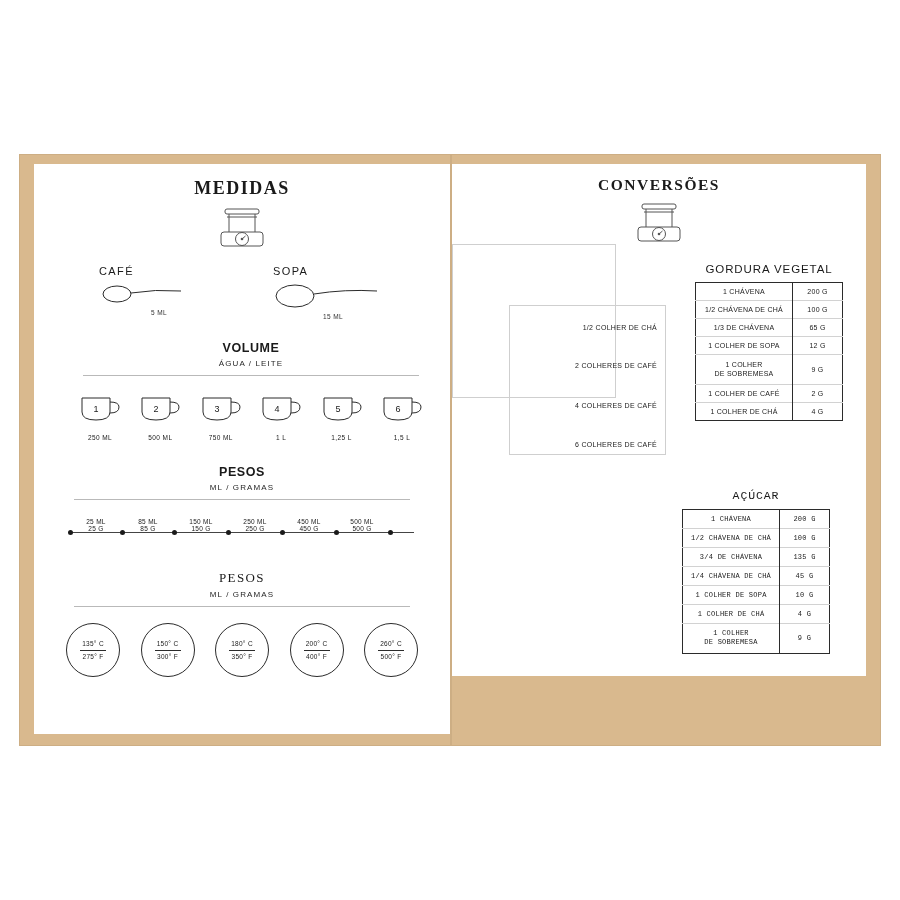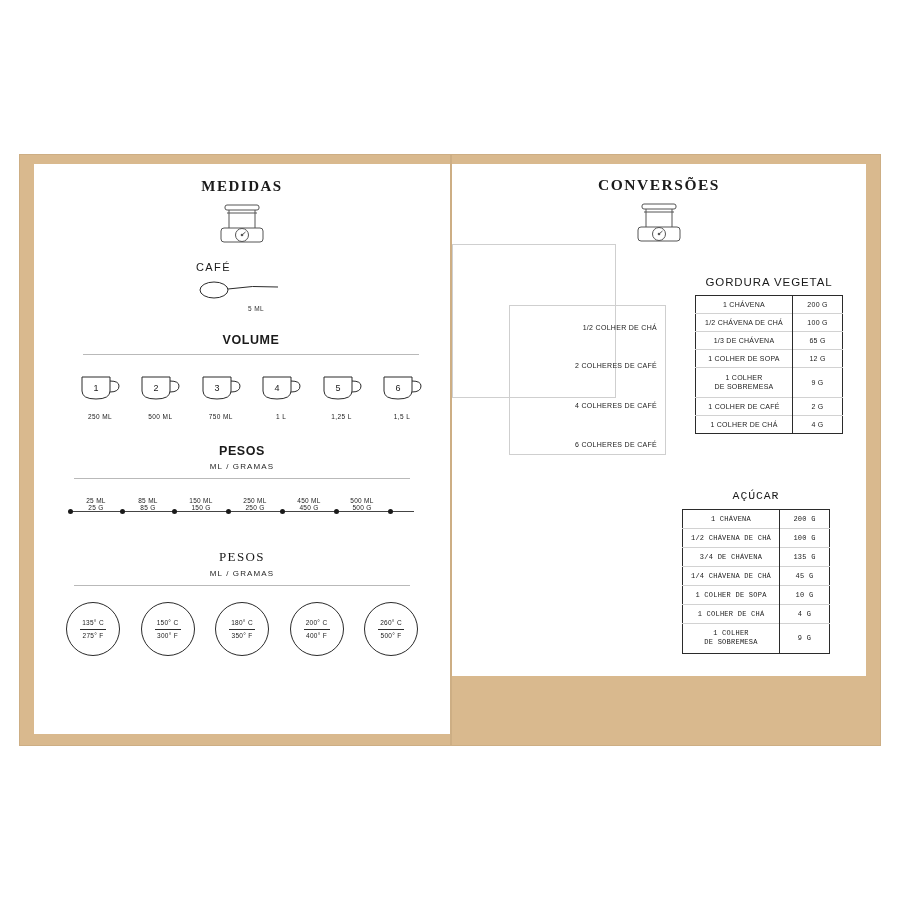--- a/index.html
+++ b/index.html
@@ -53,21 +53,21 @@
     height: 590px;
     background: #cdae84;
   }
 
   
   .page-title {
     text-align: center;
     font-family: "Liberation Serif", serif;
     font-weight: bold;
     letter-spacing: 1.5px;
-    font-size: 15px;
+    font-size: 18px;
     margin-top: 14px;
   }
   #page-right .page-title { font-size: 15.5px; margin-top: 12px; }
 
   .scale-icon {
     display: block;
     margin: 6px auto 0 auto;
   }
 
   .sect-title {
@@ -241,21 +241,21 @@
   }
   .r-table td.label {
     width: 66%;
     border-right: 1px solid #2b2b2b;
   }
   .r-table tr + tr td { border-top: 1px solid #d2d2d2; }
 
   #block-gordura {
     position: absolute;
     left: 243px;
-    top: 112px;
+    top: 99px;
     width: 148px;
   }
   #block-acucar {
     position: absolute;
     left: 230px;
     top: 325px;
     width: 148px;
     font-family: Liberation Mono, monospace;
   }
 </style>
@@ -286,25 +286,36 @@
         <div class="spoon-label">CAFÉ</div>
         <span>
           <svg width="92" height="26" viewBox="0 0 92 26">
             <ellipse cx="18" cy="13" rx="14" ry="8" fill="none" stroke="#2b2b2b" stroke-width="1"></ellipse>
             <path d="M32 12 Q56 8 82 10" stroke="#2b2b2b" stroke-width="1" fill="none"></path>
           </svg>
         </span>
         <div class="spoon-ml" style="left:52px; top:44px;">5 ML</div>
       </div>
 
+      <div class="spoon-block">
+        <div class="spoon-label">SOPA</div>
+        <span>
+          <svg width="112" height="30" viewBox="0 0 112 30">
+            <ellipse cx="22" cy="15" rx="19" ry="11" fill="none" stroke="#2b2b2b" stroke-width="1"></ellipse>
+            <path d="M41 13 Q72 8 104 10" stroke="#2b2b2b" stroke-width="1" fill="none"></path>
+          </svg>
+        </span>
+        <div class="spoon-ml" style="left:50px; top:48px;">15 ML</div>
+      </div>
     </div>
 
     
     <div style="margin-top:26px;padding-left:18px;">
       <div class="sect-title">VOLUME</div>
+      <div class="sect-sub">ÁGUA / LEITE</div>
       <div class="rule" style="width:336px;"></div>
 
       <div class="cups-row">
         <div class="cup-block">
           <svg width="46" height="34" viewBox="0 0 46 34">
             <path d="M5 6 H33 V20 Q33 28 19 28 Q5 28 5 20 Z" fill="none" stroke="#2b2b2b" stroke-width="1"></path>
             <path d="M33 10 Q42 10 42 15 Q42 21 33 21" fill="none" stroke="#2b2b2b" stroke-width="1"></path>
             <text x="19" y="20" font-size="9" text-anchor="middle" fill="#1a1a1a" font-family="Liberation Sans">1</text>
           </svg>
           <div class="cup-cap">250 ML</div>

